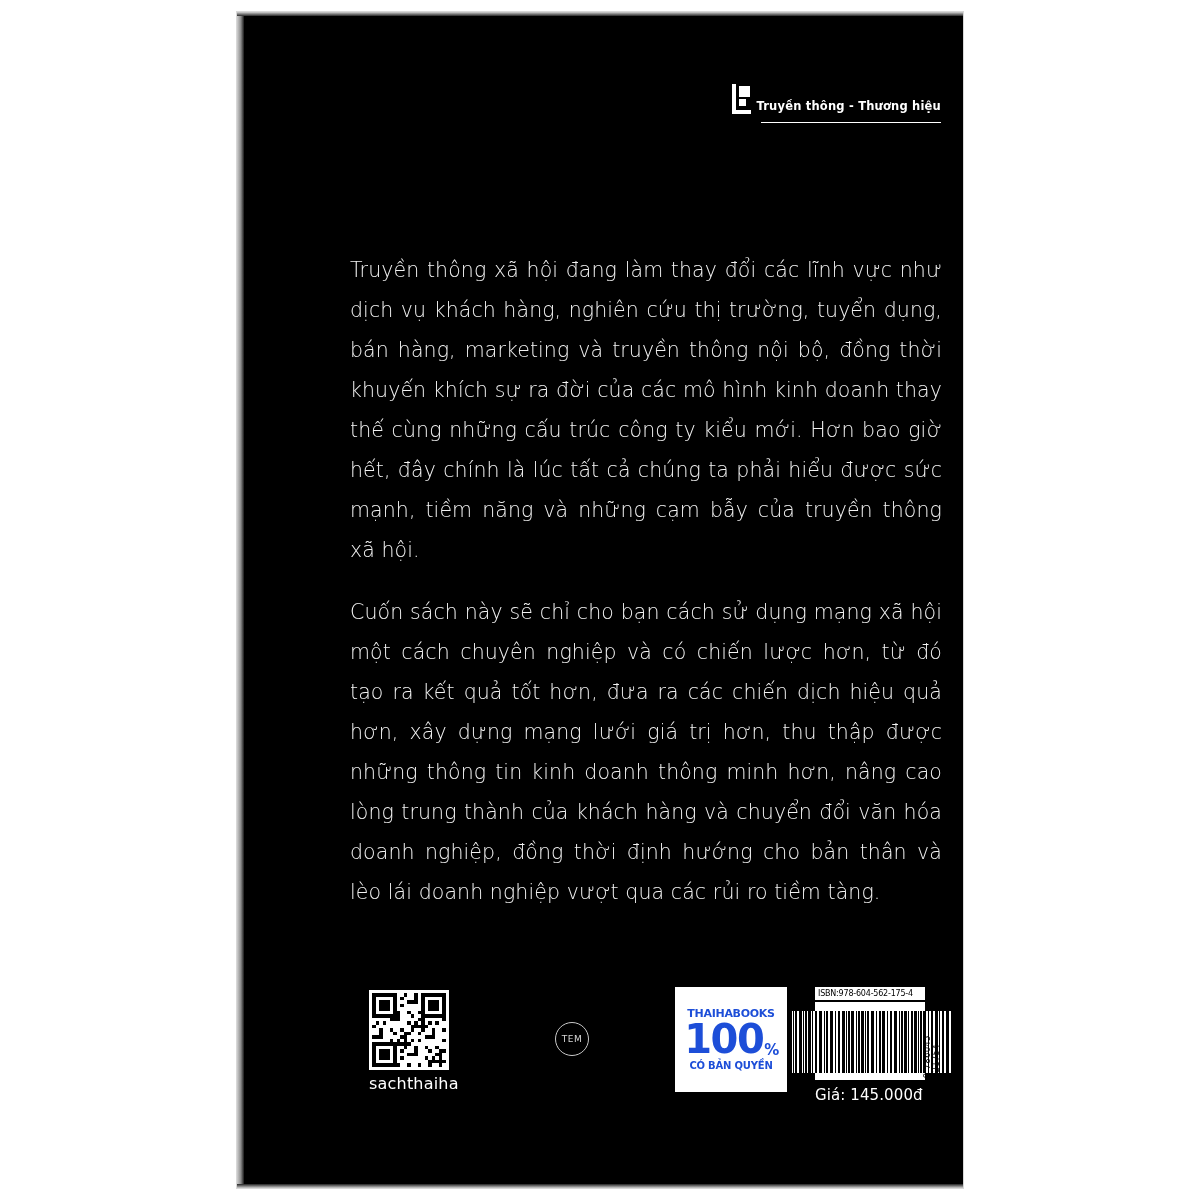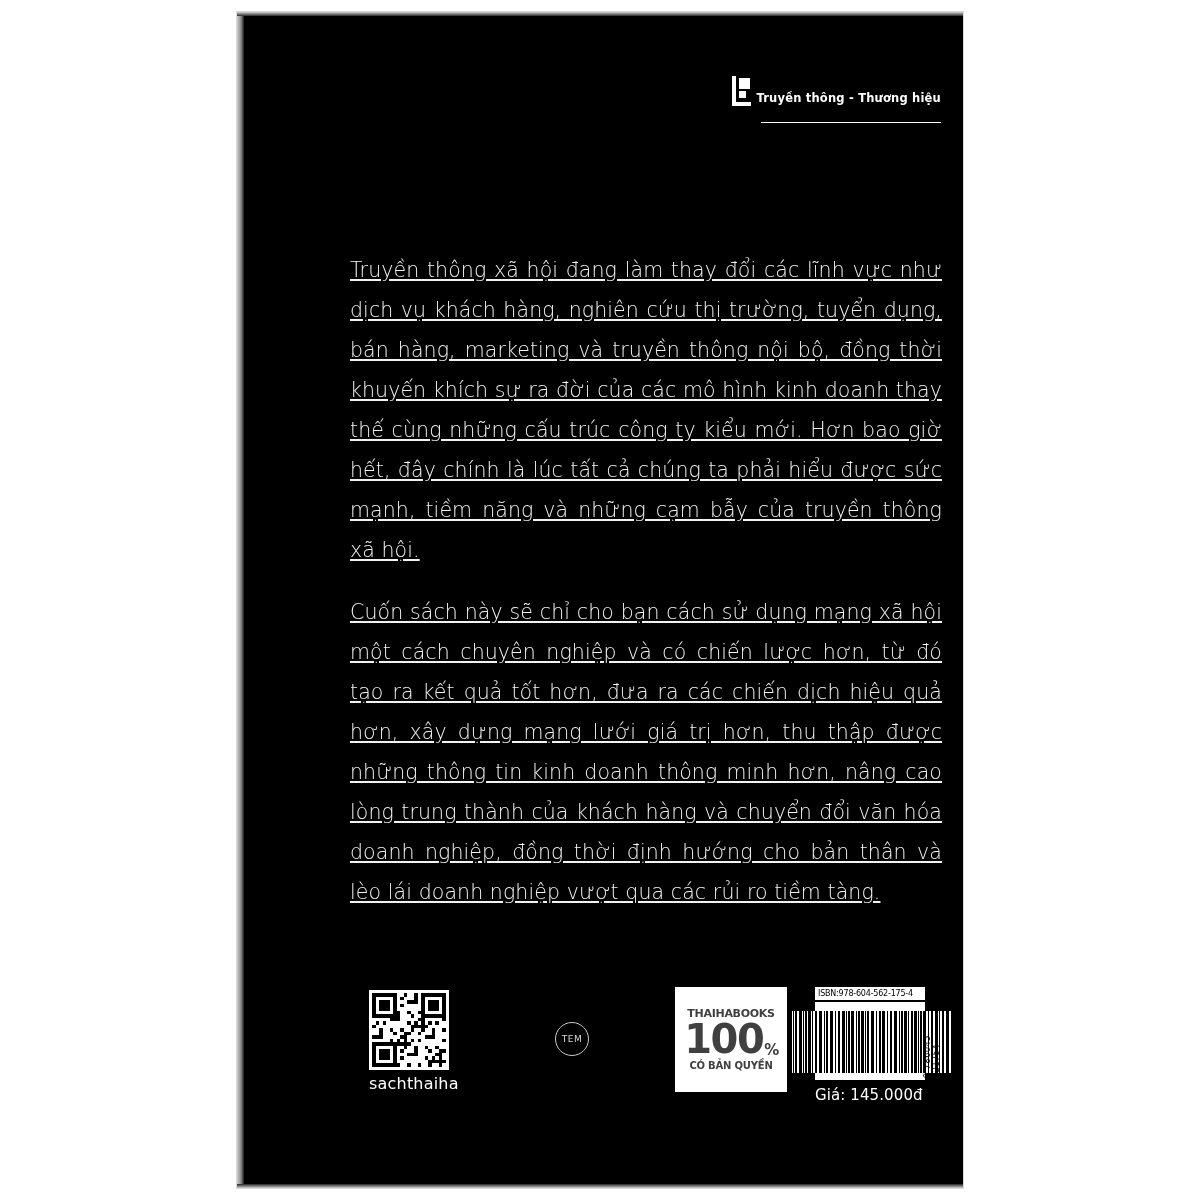--- a/index.html
+++ b/index.html
@@ -53,26 +53,26 @@
     top: 1184px;
     width: 726px;
     height: 4px;
     background: linear-gradient(to top, #cdcdcd, #222);
   }
 
   
   .publisher {
     position: absolute;
     right: 22px;
-    top: 64px;
+    top: 72px;
     width: 180px;
     text-align: right;
     color: #ffffff;
     border-bottom: 1px solid #ffffff;
-    padding-bottom: 16px;
+    padding-bottom: 8px;
   }
   .publisher-row {
     display: flex;
     align-items: flex-end;
     justify-content: flex-end;
     gap: 4px;
   }
   .pub-mark {
     position: relative;
     width: 22px;
@@ -129,21 +129,20 @@
     color: #f2f2f2;
   }
   .blurb p {
     margin: 0 0 22px 0;
     font-size: 20.5px;
     line-height: 40px;
     text-align: justify;
     text-justify: inter-word;
     font-weight: 300;
     letter-spacing: 0.1px;
-    text-decoration: underline;
   }
   .blurb p:last-child { margin-bottom: 12px; }
 
   
   .bottom-row {
     position: absolute;
     left: 0;
     top: 960px;
     width: 726px;
     height: 160px;
@@ -198,21 +197,21 @@
   }
 
   
   .badge {
     position: absolute;
     left: 438px;
     top: 15px;
     width: 112px;
     height: 105px;
     background: #ffffff;
-    color: #404040;
+    color: #1d4ed8;
     display: flex;
     flex-direction: column;
     align-items: center;
     justify-content: center;
     padding: 2px 0;
     box-sizing: border-box;
   }
   .badge-brand {
     font-size: 11px;
     font-weight: bold;

